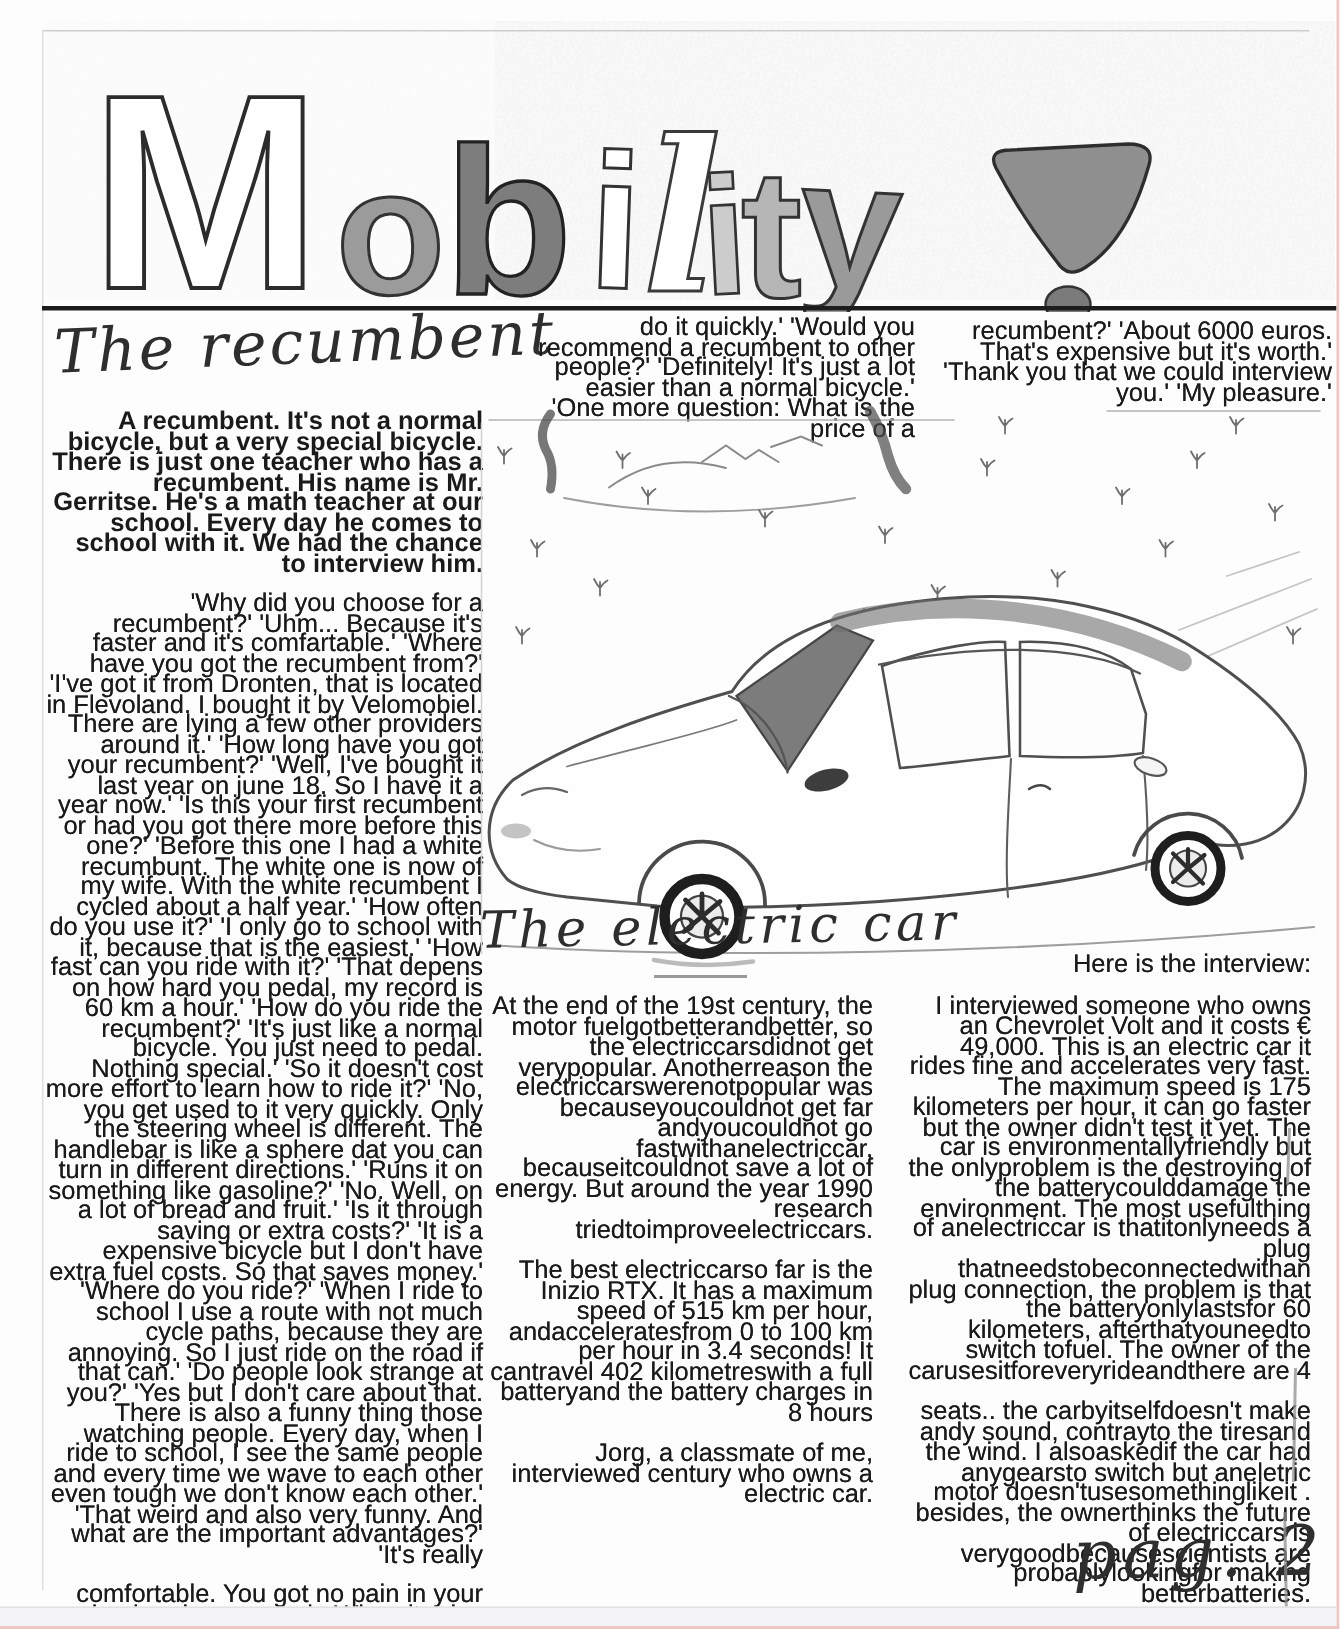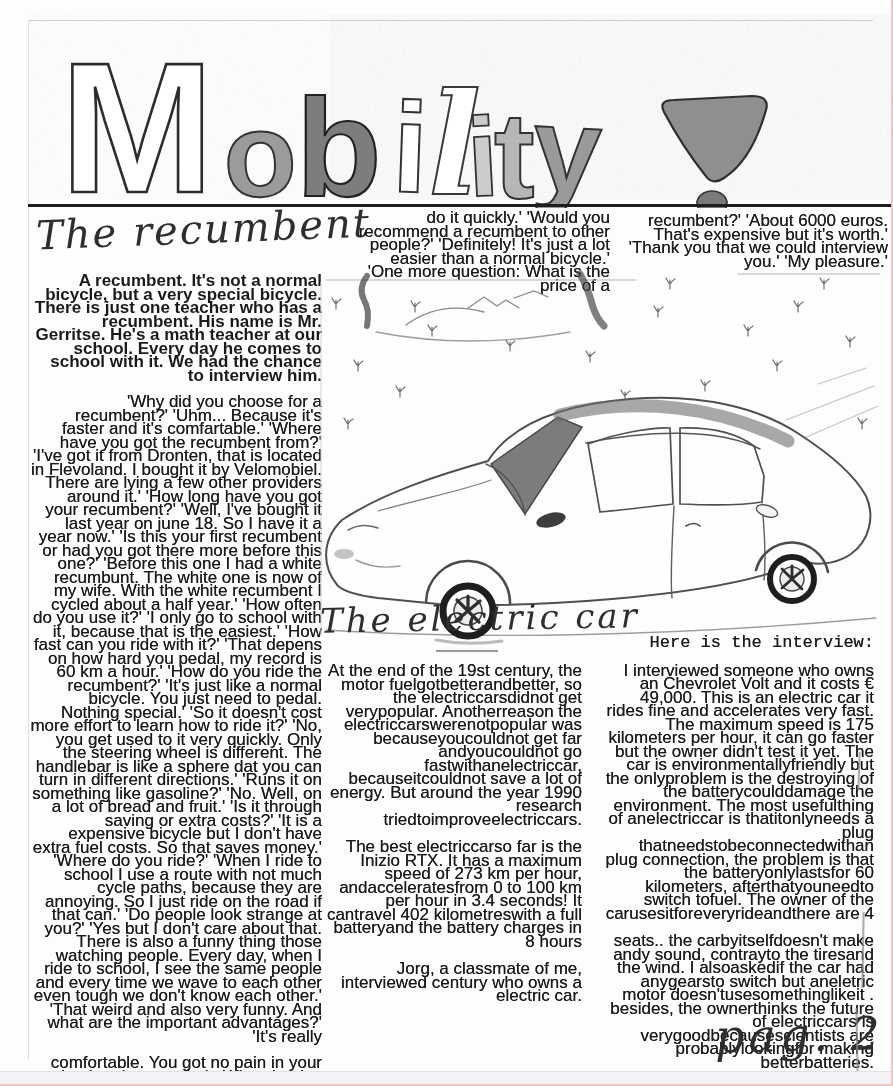--- a/index.html
+++ b/index.html
@@ -22,21 +22,21 @@
   .left-col .intro{font-weight:bold;margin:0 0 13px 0;text-shadow:none;}
   .left-col p{margin:0 0 13px 0;}
   .drawing{position:absolute;left:318px;top:268px;width:570px;height:377px;}
   .electric-heading{position:absolute;left:320px;top:598px;font-size:34px;letter-spacing:3px;transform:rotate(-1deg);white-space:nowrap;}
   .heading-underline{position:absolute;left:436px;top:650px;width:62px;height:2px;background:#9a9a9a;}
   .mid-col{left:320px;top:664px;width:262px;}
   .mid-col p{margin:0 0 14px 0;}
   .right-col{left:602px;top:636px;width:272px;}
   .right-col p{margin:0 0 14px 0;}
   .right-col .gap-para{}
-  .interview-label{margin:0 0 14px 0;font-family:Liberation Mono, monospace;}
+  .interview-label{margin:0 0 14px 0;}
   .page-number{position:absolute;left:715px;top:1008px;font-size:46px;letter-spacing:4px;transform:rotate(-1deg);white-space:nowrap;}
   .pencil-tick{position:absolute;width:2px;background:#8d8d8d;opacity:.75;}
   .tick1{left:858px;top:752px;height:38px;transform:rotate(2deg);}
   .tick2{left:862px;top:912px;height:76px;transform:rotate(1deg);}
   .tick3{left:856px;top:1008px;height:64px;transform:rotate(-1deg);}
   .smudge{position:absolute;height:2px;background:#9a9a9a;opacity:.45;}
   .smudge1{left:70px;top:1080px;width:430px;}
   .smudge2{left:555px;top:1073px;width:250px;}
 </style>
 </head>
@@ -170,21 +170,21 @@
         <path d="M118,372 q32,6 66,1" stroke="#7a7a7a" stroke-width="3" opacity="0.5"></path>
       </g>
     </g>
   </svg>
 
   <div class="hand electric-heading">The electric car</div>
   <div class="heading-underline"></div>
 
   <div class="coltext mid-col">
     <p>At the end of the 19st century, the motor fuelgotbetterandbetter, so the electriccarsdidnot get verypopular. Anotherreason the electriccarswerenotpopular was becauseyoucouldnot get far andyoucouldnot go fastwithanelectriccar, becauseitcouldnot save a lot of energy. But around the year 1990 research triedtoimproveelectriccars.</p>
-    <p>The best electriccarso far is the Inizio RTX. It has a maximum speed of 273 km per hour, andacceleratesfrom 0 to 100 km per hour in 3.4 seconds! It cantravel 402 kilometreswith a full batteryand the battery charges in 8 hours</p>
+    <p>The best electriccarso far is the Inizio RTX. It has a maximum speed of 515 km per hour, andacceleratesfrom 0 to 100 km per hour in 3.4 seconds! It cantravel 402 kilometreswith a full batteryand the battery charges in 8 hours</p>
     <p>Jorg, a classmate of me, interviewed century who owns a electric car.</p>
   </div>
 
   <div class="coltext right-col">
     <p class="interview-label">Here is the interview:</p>
     <p>I interviewed someone who owns an Chevrolet Volt and it costs € 49,000. This is an electric car  it rides fine and accelerates very fast. The maximum speed is 175 kilometers per hour, it can go faster but the owner didn't test it yet. The car is environmentallyfriendly but the onlyproblem is the destroying of the batterycoulddamage the environment. The most usefulthing of anelectriccar is thatitonlyneeds a plug thatneedstobeconnectedwithan plug connection, the problem is that the batteryonlylastsfor 60 kilometers, afterthatyouneedto switch tofuel. The owner of the carusesitforeveryrideandthere are 4</p>
     <p class="gap-para">seats.. the carbyitselfdoesn't make andy sound, contrayto the tiresand the wind. I alsoaskedif the car had anygearsto switch but aneletric motor doesn'tusesomethinglikeit . besides, the ownerthinks the future of electriccars is verygoodbecausescientists are probablylookingfor making betterbatteries.</p>
   </div>
 
   <div class="hand page-number">pag. 2</div>

